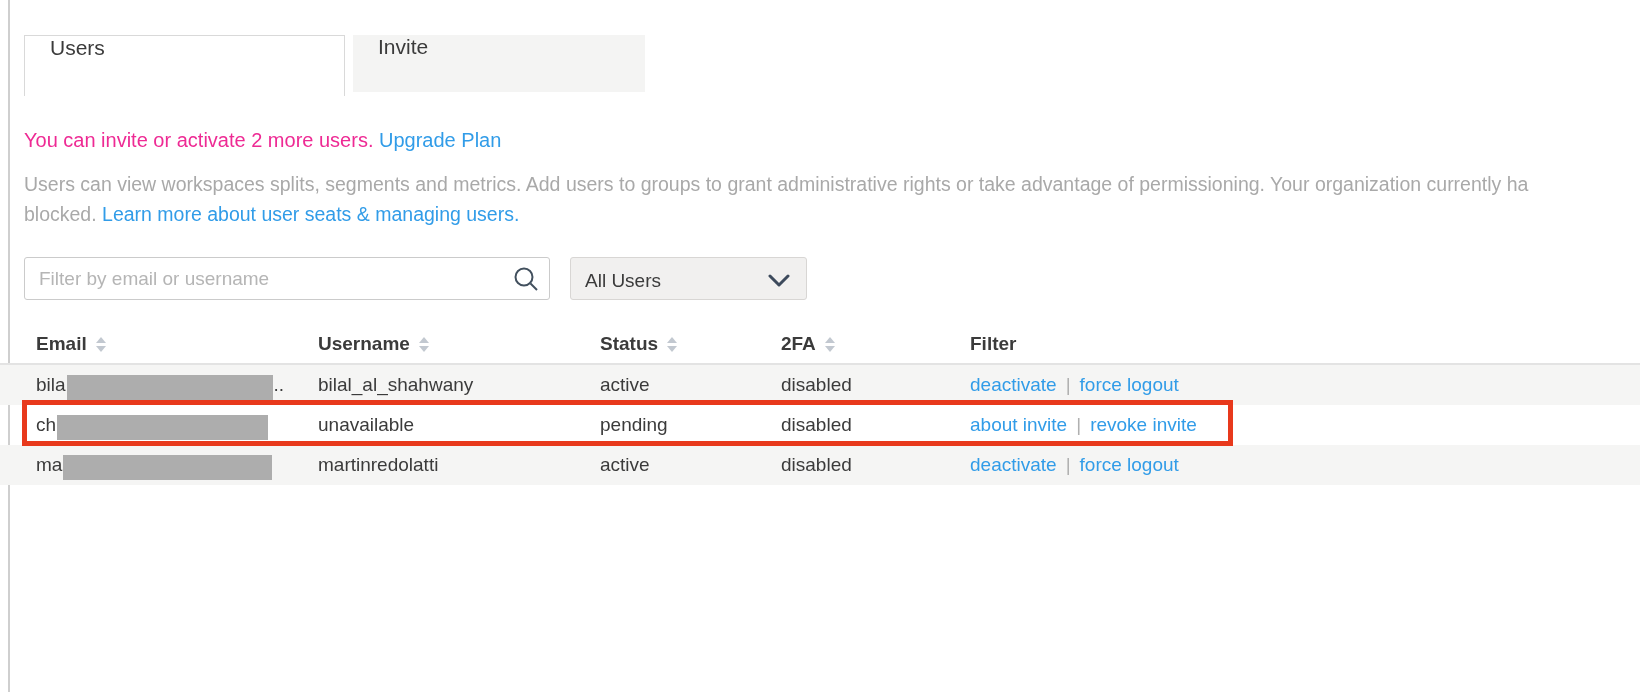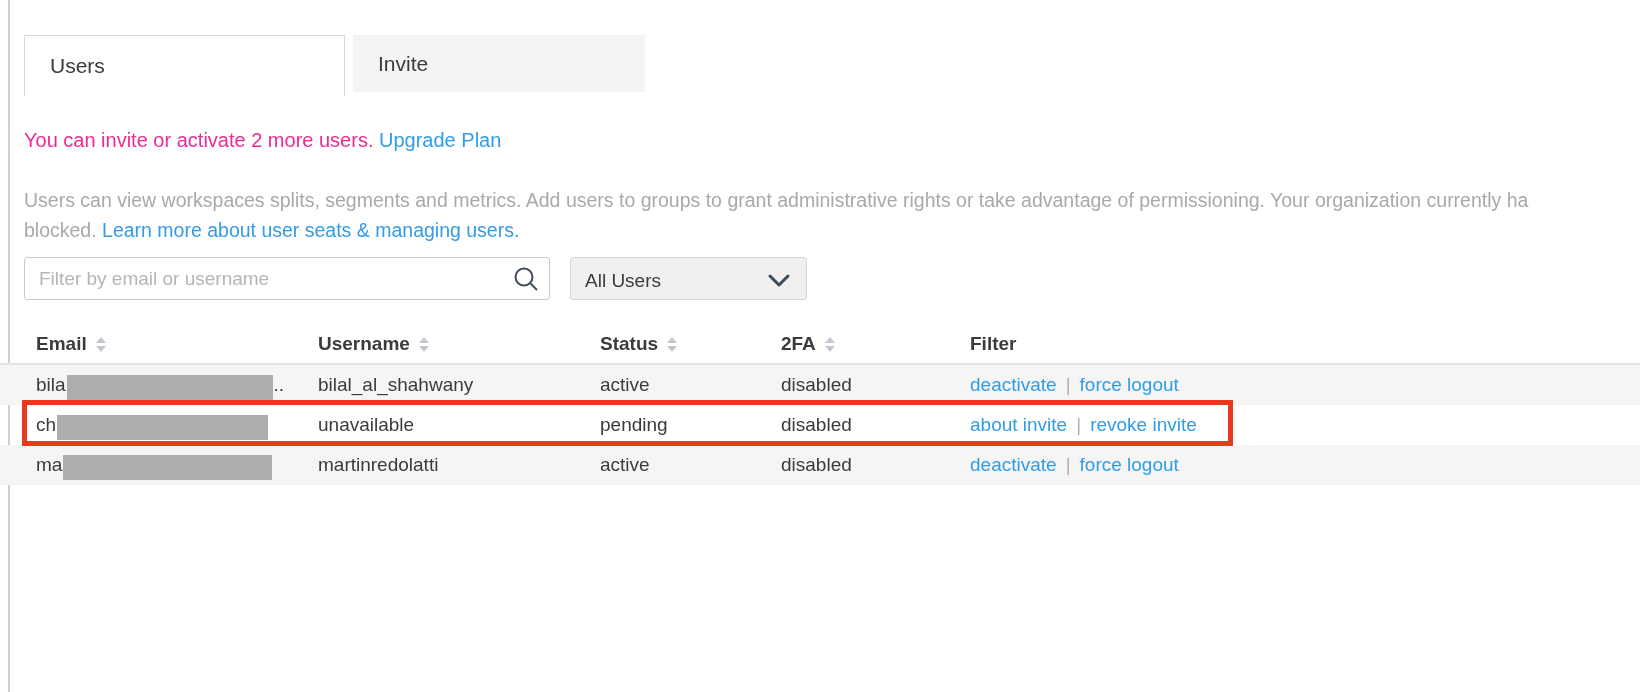--- a/index.html
+++ b/index.html
@@ -9,32 +9,32 @@
     width:1640px; height:692px; position:relative; overflow:hidden;
     color:#3b3b3b;
   }
   .page { position:absolute; inset:0; background:#fff; }
 
   
   .left-rail { position:absolute; left:8px; top:0; width:2px; height:692px; background:#cfcfcf; }
 
   
   .tabs { position:absolute; left:24px; top:35px; height:62px; }
-  .tab { position:absolute; top:0; font-size:21px; color:#3b3b3b; display:flex; align-items:center; padding-left:25px; cursor:pointer; }
+  .tab { position:absolute; top:0; font-size:21px; color:#3b3b3b; display:flex; align-items:flex-start; padding-left:25px; cursor:pointer; }
   .tab.active { left:0; width:321px; height:61px; background:#fff; border:1px solid #d9d9d9; border-bottom:none; }
   .tab.inactive { left:329px; width:292px; height:57px; background:#f4f4f3; }
 
   
   .notice { position:absolute; left:24px; top:128px; font-size:20px; line-height:25px; white-space:nowrap; }
   .pink { color:#ee2a94; }
   .link { color:#319ce8; text-decoration:none; cursor:pointer; }
 
   
   .desc { position:absolute; left:24px; top:169px; width:1616px; font-size:19.5px; line-height:30px; color:#a9a9a9; }
-  .desc-line1 { white-space:nowrap; overflow:hidden;margin-top:16px; }
+  .desc-line1 { white-space:nowrap; overflow:hidden; }
   .desc-line2 { white-space:nowrap; }
 
   
   .controls { position:absolute; left:24px; top:257px; height:43px; }
   .filter-box { position:absolute; left:0; top:0; width:526px; height:43px; }
   .filter-box input {
     width:100%; height:100%; border:1px solid #cbcbcb; border-radius:3px;
     font-family:"Liberation Sans", sans-serif; font-size:19px; color:#3b3b3b;
     padding:0 46px 0 14px; outline:none; background:#fff;
   }

